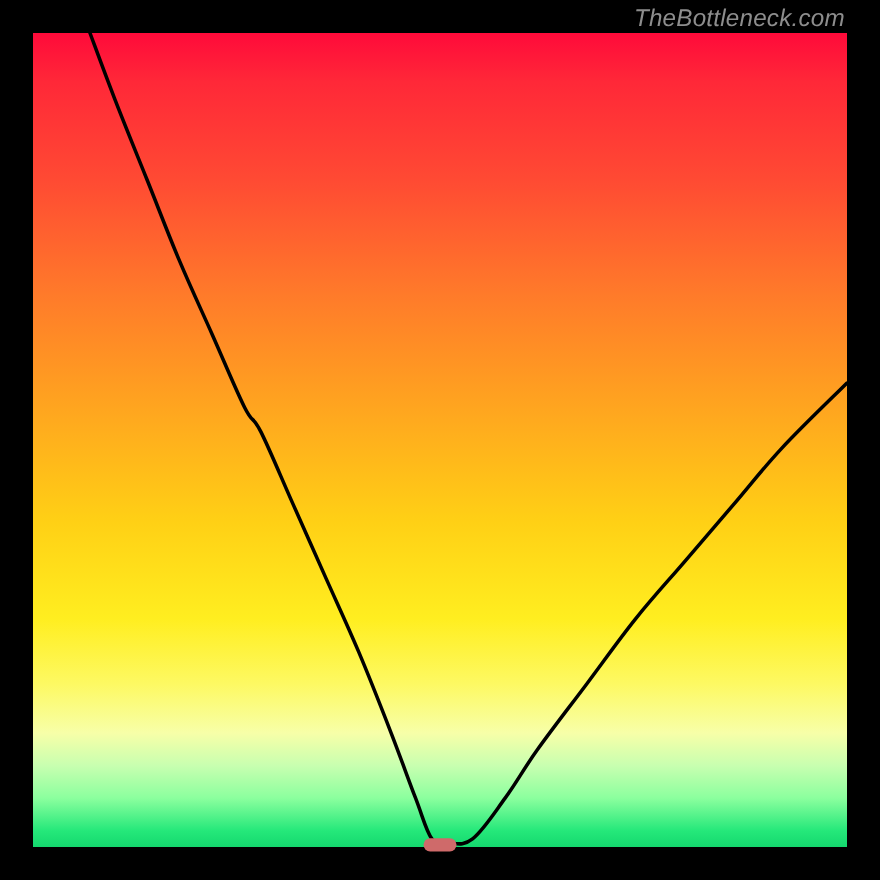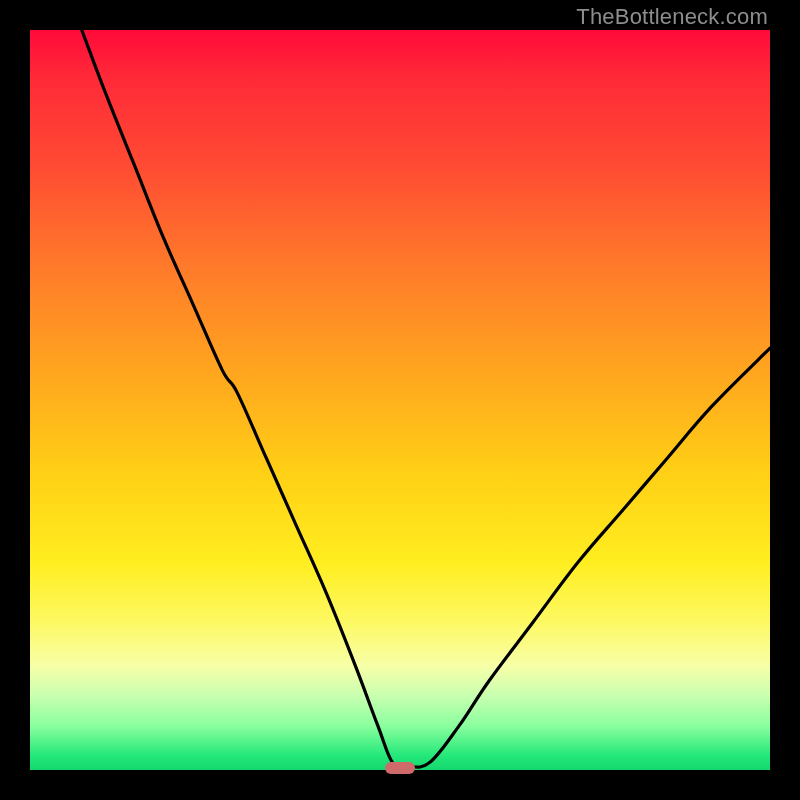--- a/index.html
+++ b/index.html
@@ -9,20 +9,21 @@
     height: 800px;
     background: #000;
     overflow: hidden;
     font-family: Arial, Helvetica, sans-serif;
   }
   .frame {
     position: relative;
     width: 800px;
     height: 800px;
     background: #000;
+    font-style: italic;
   }
   .plot-area {
     position: absolute;
     left: 30px;
     top: 30px;
     width: 740px;
     height: 740px;
     
     background: linear-gradient(to bottom,
       #ff0a3a 0%,

